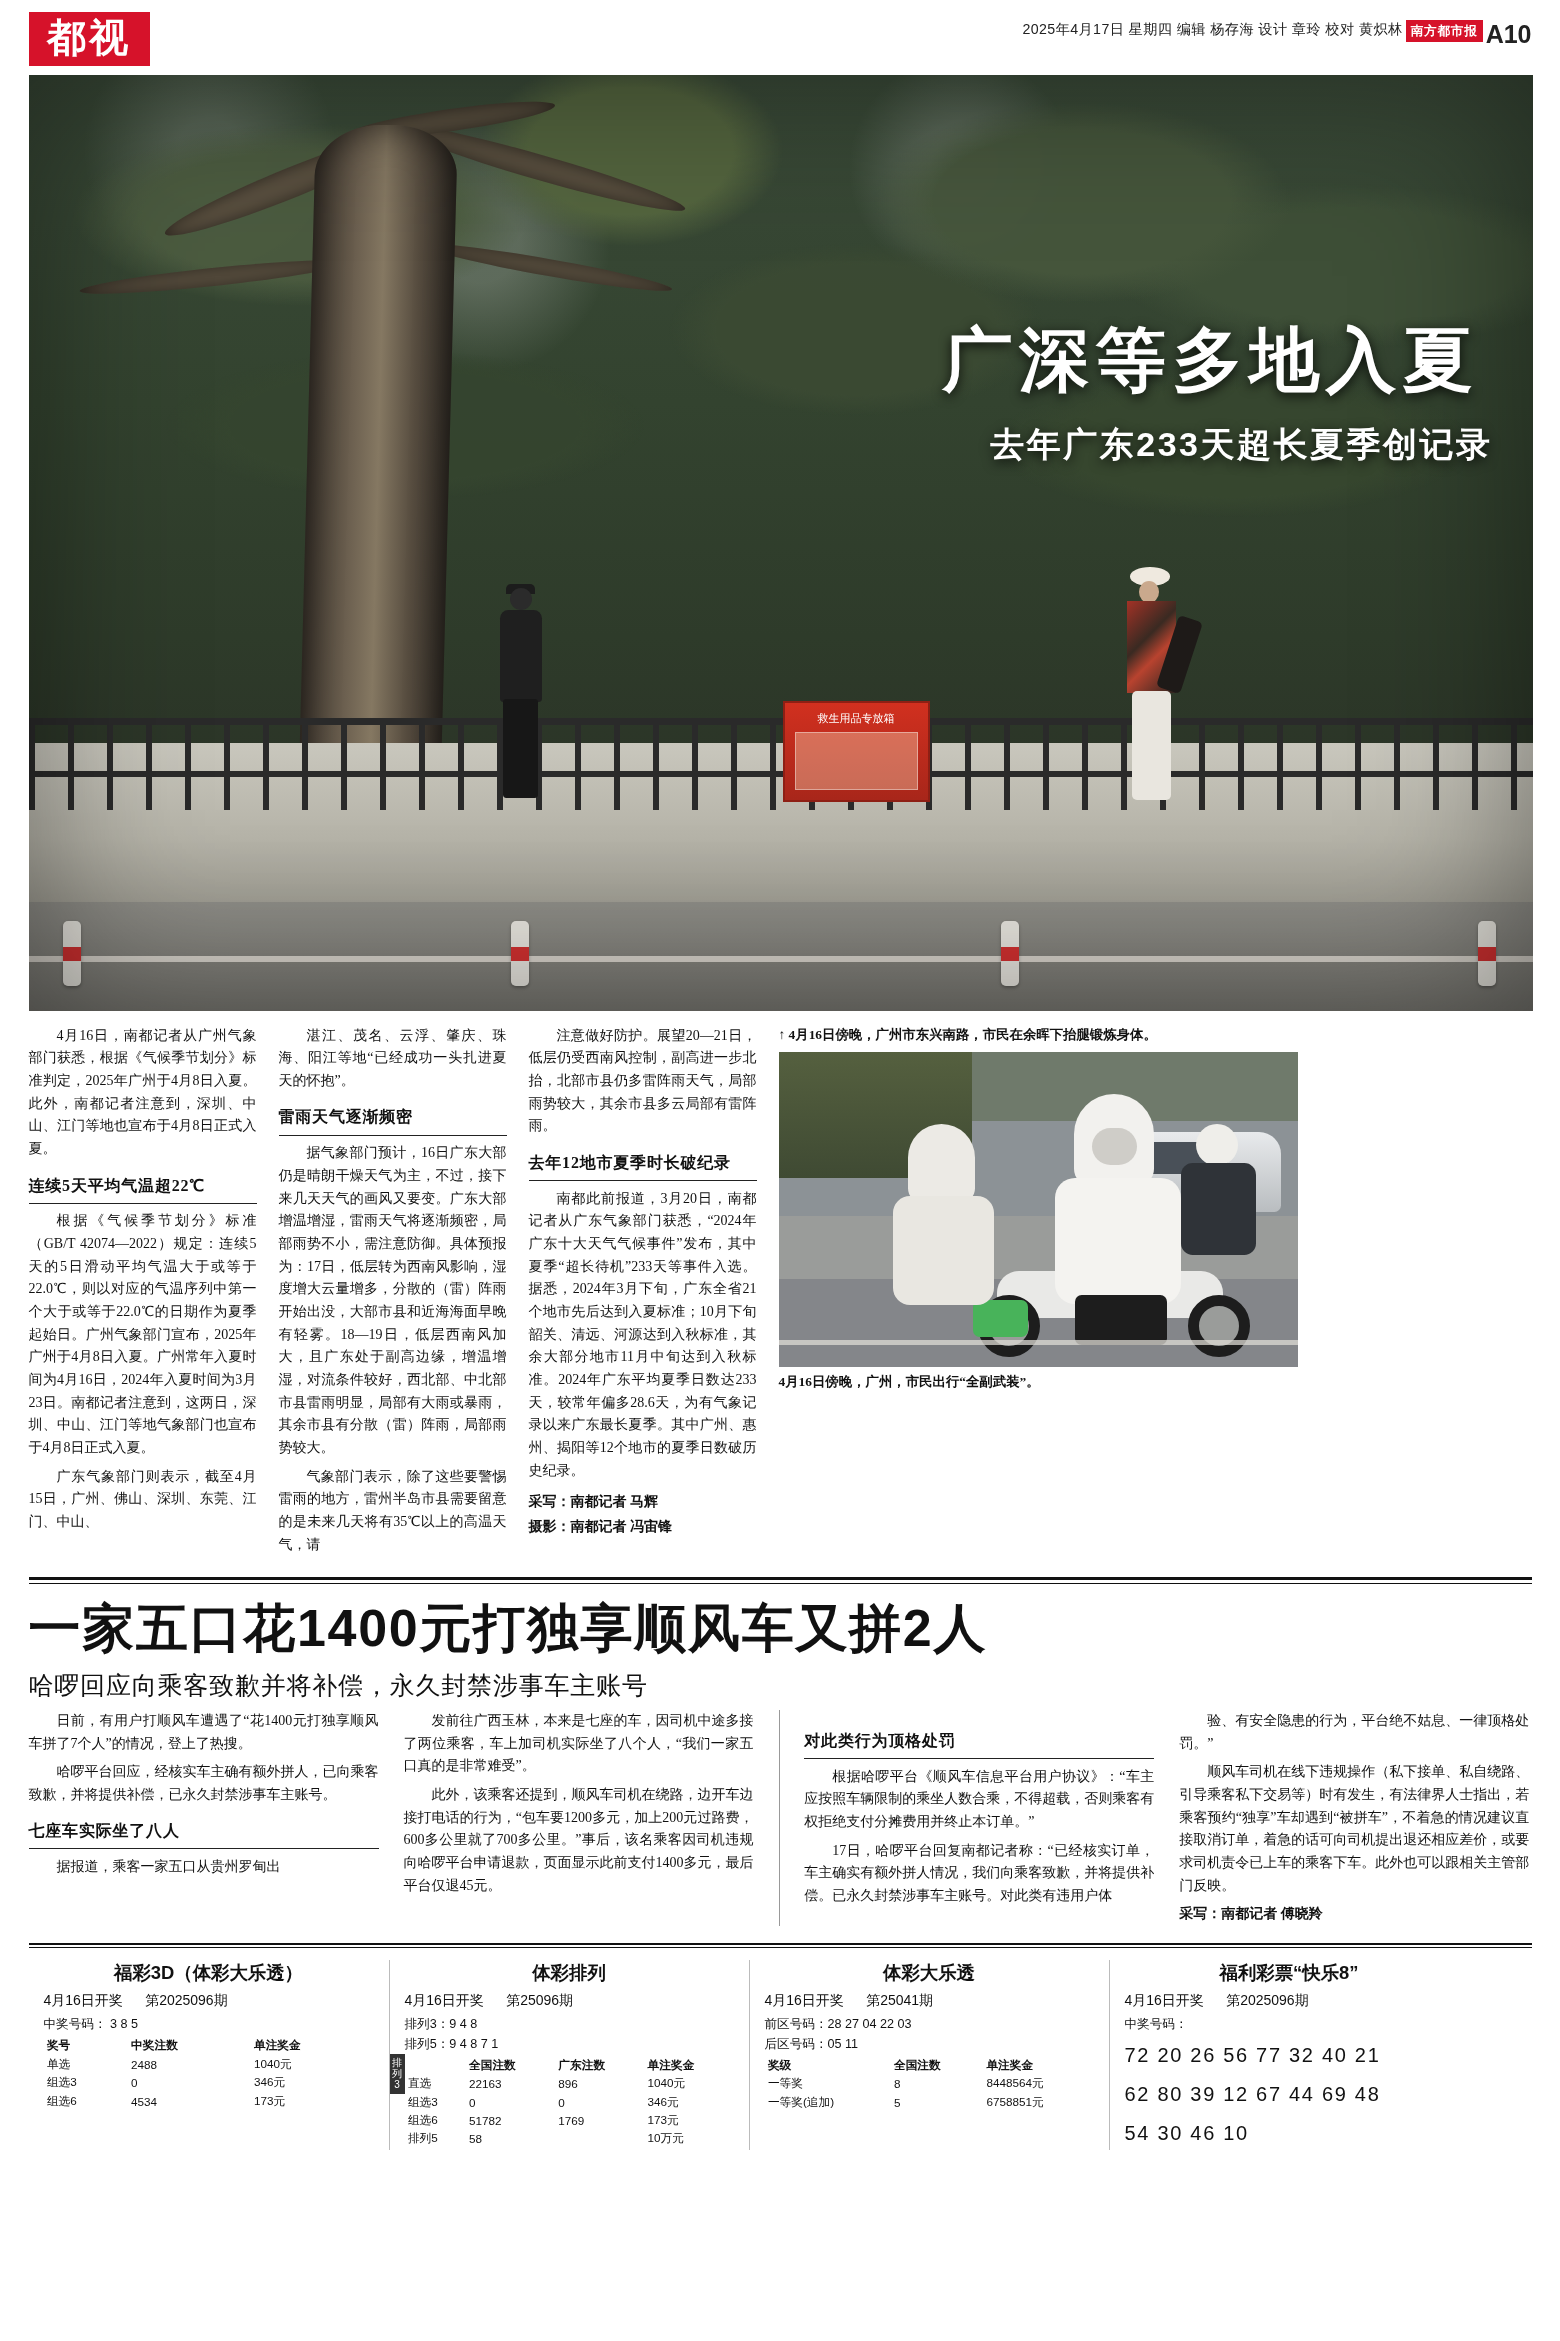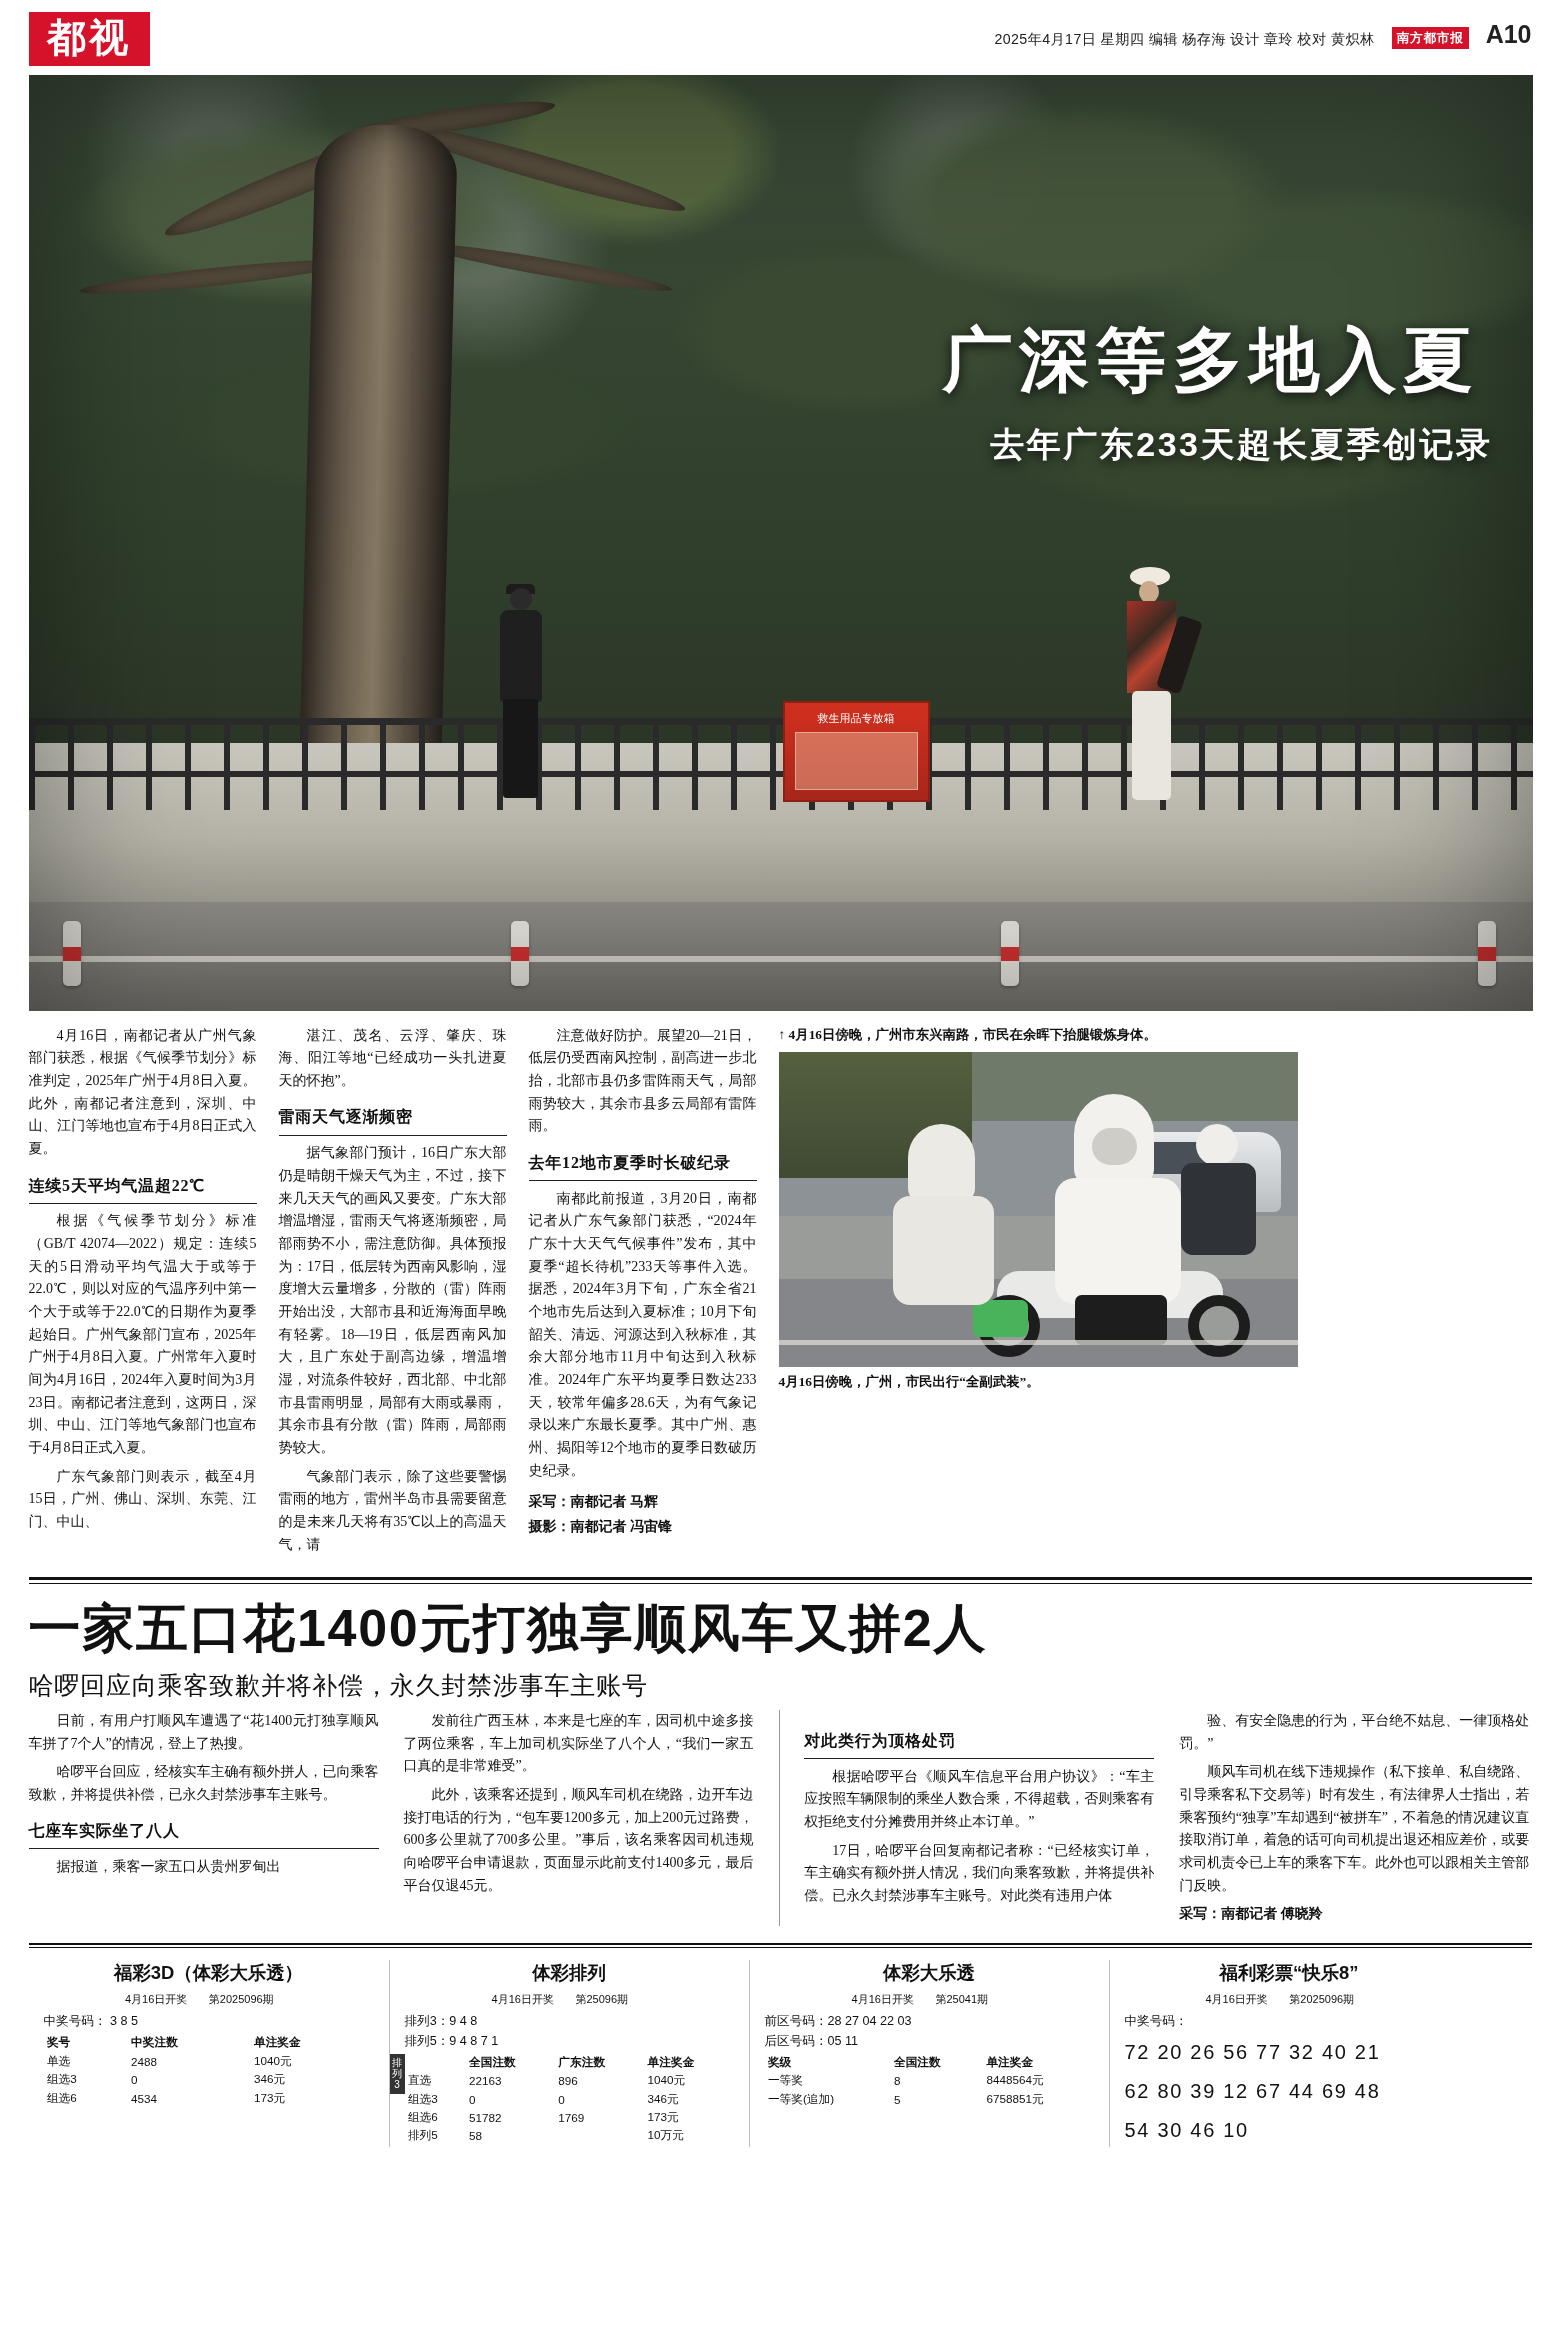--- a/index.html
+++ b/index.html
@@ -14,21 +14,21 @@
   }
   .page { position:relative; width:1560px; height:2342px; padding: 0 28.5px; }
 
   
   .masthead { display:flex; align-items:flex-start; justify-content:space-between; height: 72px; padding-top:11.7px; }
   .section-flag {
     background:#d6122a; color:#fff; font-family:"Liberation Sans", sans-serif;
     font-weight:bold; font-size:39px; letter-spacing:3.4px;
     padding: 6.7px 18.4px 8.4px 18.4px; line-height:1; display:inline-block;
   }
-  .masthead-right { display:flex; align-items:flex-end; gap:17px; font-size:14.2px; color:#222; padding-top:8.4px; font-family:"Liberation Sans", sans-serif;}
+  .masthead-right { display:flex; align-items:flex-start; gap:3px; font-size:14.2px; color:#222; padding-top:8.4px; font-family:"Liberation Sans", sans-serif;}
   .masthead-meta { letter-spacing:0.4px; }
   .paper-logo {
     background:#d6122a; color:#fff; font-weight:bold; font-size:12.6px;
     padding:2.5px 5px; letter-spacing:0.8px; font-family:"Liberation Sans", sans-serif;
   }
   .page-no { font-size:25px; font-weight:bold; font-family:"Liberation Sans", sans-serif; }
 
   
   .hero {
     position:relative; width:1504px; height:936px; margin: 3.4px 0 0 0;
@@ -167,21 +167,21 @@
   .scol .sub-h { font-size:16px; }
   .sep-v { width:0.8px; background:#999; }
 
   
   .lot-rule { border-top:2.5px solid #111; margin-top:17px; }
   .lot-rule2 { border-top:0.8px solid #111; margin-top:2.5px; }
   .lottery { display:flex; margin-top:11.7px; font-family:"Liberation Sans", sans-serif; }
   .lot { width:360px; padding:0 15px; position:relative; }
   .lot + .lot { border-left:0.8px solid #bbb; }
   .lot h3 { font-size:18.4px; margin:0 0 6.7px 0; text-align:center; font-weight:bold;}
-  .lot .dates { font-size:11px; margin-bottom:6.7px;text-align:center; }
+  .lot .dates { font-size:14px; margin-bottom:6.7px; }
   .lot .dates span { margin-right:18.4px; }
   .lot .line { font-size:12.6px; margin:2.5px 0; }
   table.lt { border-collapse:collapse; font-size:11.7px; width:100%; margin-top:3.4px;}
   table.lt th, table.lt td { padding:1.7px 3.4px; text-align:left; }
   table.lt th { font-weight:bold; }
   .nums { font-size:20px; letter-spacing:1.7px; line-height:1.7; margin-top:5px;}
   .badge-v {
     position:absolute; left:0; top:94px; width:15px; background:#333; color:#fff;
     font-size:10px; text-align:center; padding:3.4px 0; line-height:1.1;
   }

